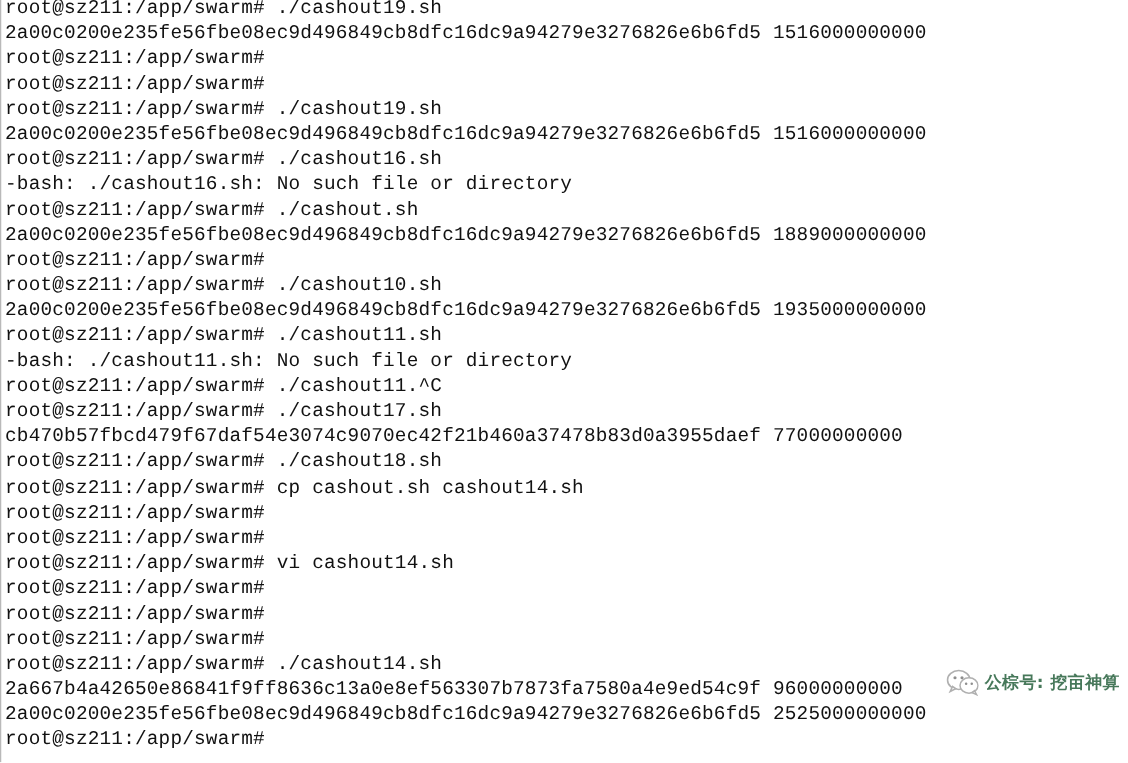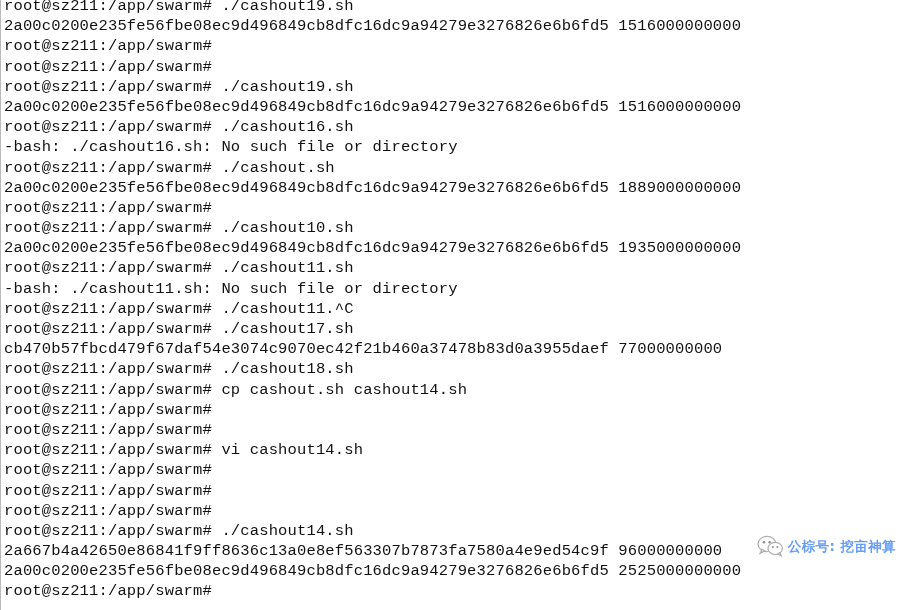--- a/index.html
+++ b/index.html
@@ -68,21 +68,21 @@
   #watermark .wm-logo {
     width: 26px;
     height: 22px;
     flex: 0 0 auto;
   }
 
   #watermark .wm-text {
     font-family: "DejaVu Sans", "Liberation Sans", sans-serif;
     font-size: 13.5px;
     font-weight: 700;
-    color: #3b82f6;
+    color: #14532d;
     white-space: pre;
     letter-spacing: 0.4px;
   }
 </style>
 </head>
 <body>
 
 <div id="terminal">
 
   <div id="screen"><div class="line">root@sz211:/app/swarm# ./cashout19.sh</div><div class="line">2a00c0200e235fe56fbe08ec9d496849cb8dfc16dc9a94279e3276826e6b6fd5 1516000000000</div><div class="line">root@sz211:/app/swarm#</div><div class="line">root@sz211:/app/swarm#</div><div class="line">root@sz211:/app/swarm# ./cashout19.sh</div><div class="line">2a00c0200e235fe56fbe08ec9d496849cb8dfc16dc9a94279e3276826e6b6fd5 1516000000000</div><div class="line">root@sz211:/app/swarm# ./cashout16.sh</div><div class="line">-bash: ./cashout16.sh: No such file or directory</div><div class="line">root@sz211:/app/swarm# ./cashout.sh</div><div class="line">2a00c0200e235fe56fbe08ec9d496849cb8dfc16dc9a94279e3276826e6b6fd5 1889000000000</div><div class="line">root@sz211:/app/swarm#</div><div class="line">root@sz211:/app/swarm# ./cashout10.sh</div><div class="line">2a00c0200e235fe56fbe08ec9d496849cb8dfc16dc9a94279e3276826e6b6fd5 1935000000000</div><div class="line">root@sz211:/app/swarm# ./cashout11.sh</div><div class="line">-bash: ./cashout11.sh: No such file or directory</div><div class="line">root@sz211:/app/swarm# ./cashout11.^C</div><div class="line">root@sz211:/app/swarm# ./cashout17.sh</div><div class="line">cb470b57fbcd479f67daf54e3074c9070ec42f21b460a37478b83d0a3955daef 77000000000</div><div class="line">root@sz211:/app/swarm# ./cashout18.sh</div><div class="line">root@sz211:/app/swarm# cp cashout.sh cashout14.sh</div><div class="line">root@sz211:/app/swarm#</div><div class="line">root@sz211:/app/swarm#</div><div class="line">root@sz211:/app/swarm# vi cashout14.sh</div><div class="line">root@sz211:/app/swarm#</div><div class="line">root@sz211:/app/swarm#</div><div class="line">root@sz211:/app/swarm#</div><div class="line">root@sz211:/app/swarm# ./cashout14.sh</div><div class="line">2a667b4a42650e86841f9ff8636c13a0e8ef563307b7873fa7580a4e9ed54c9f 96000000000</div><div class="line">2a00c0200e235fe56fbe08ec9d496849cb8dfc16dc9a94279e3276826e6b6fd5 2525000000000</div><div class="line">root@sz211:/app/swarm#</div></div>

